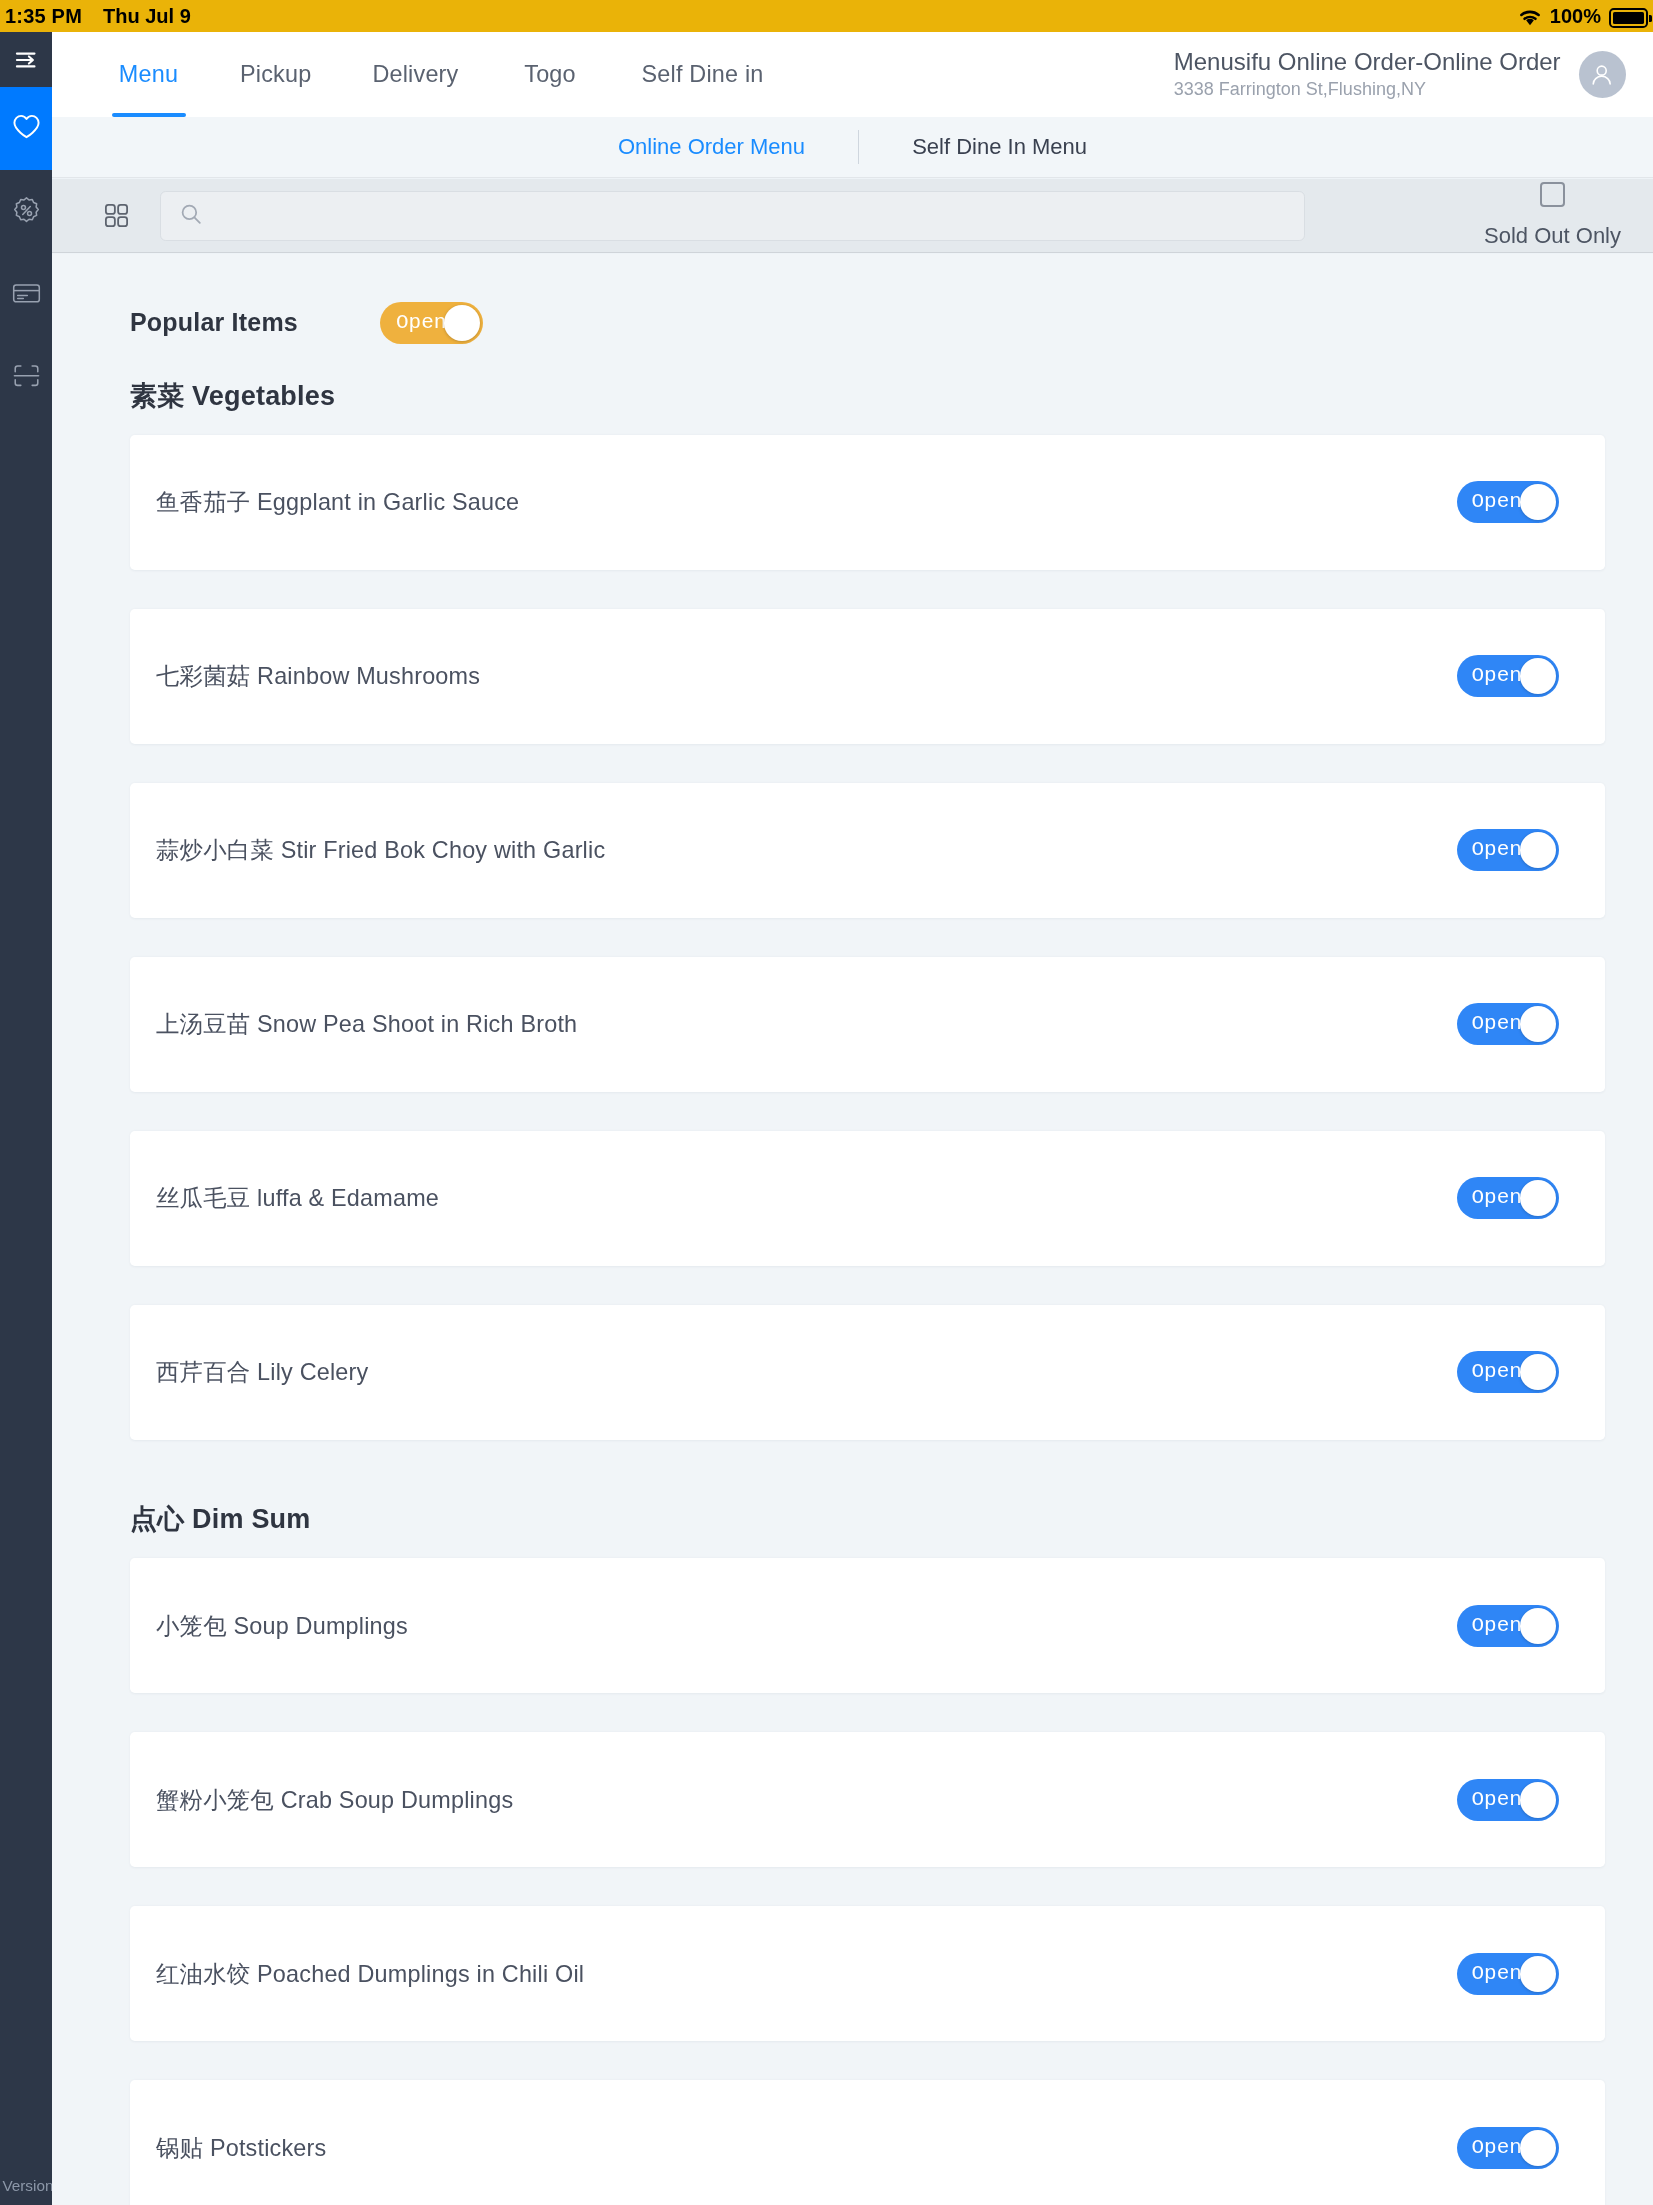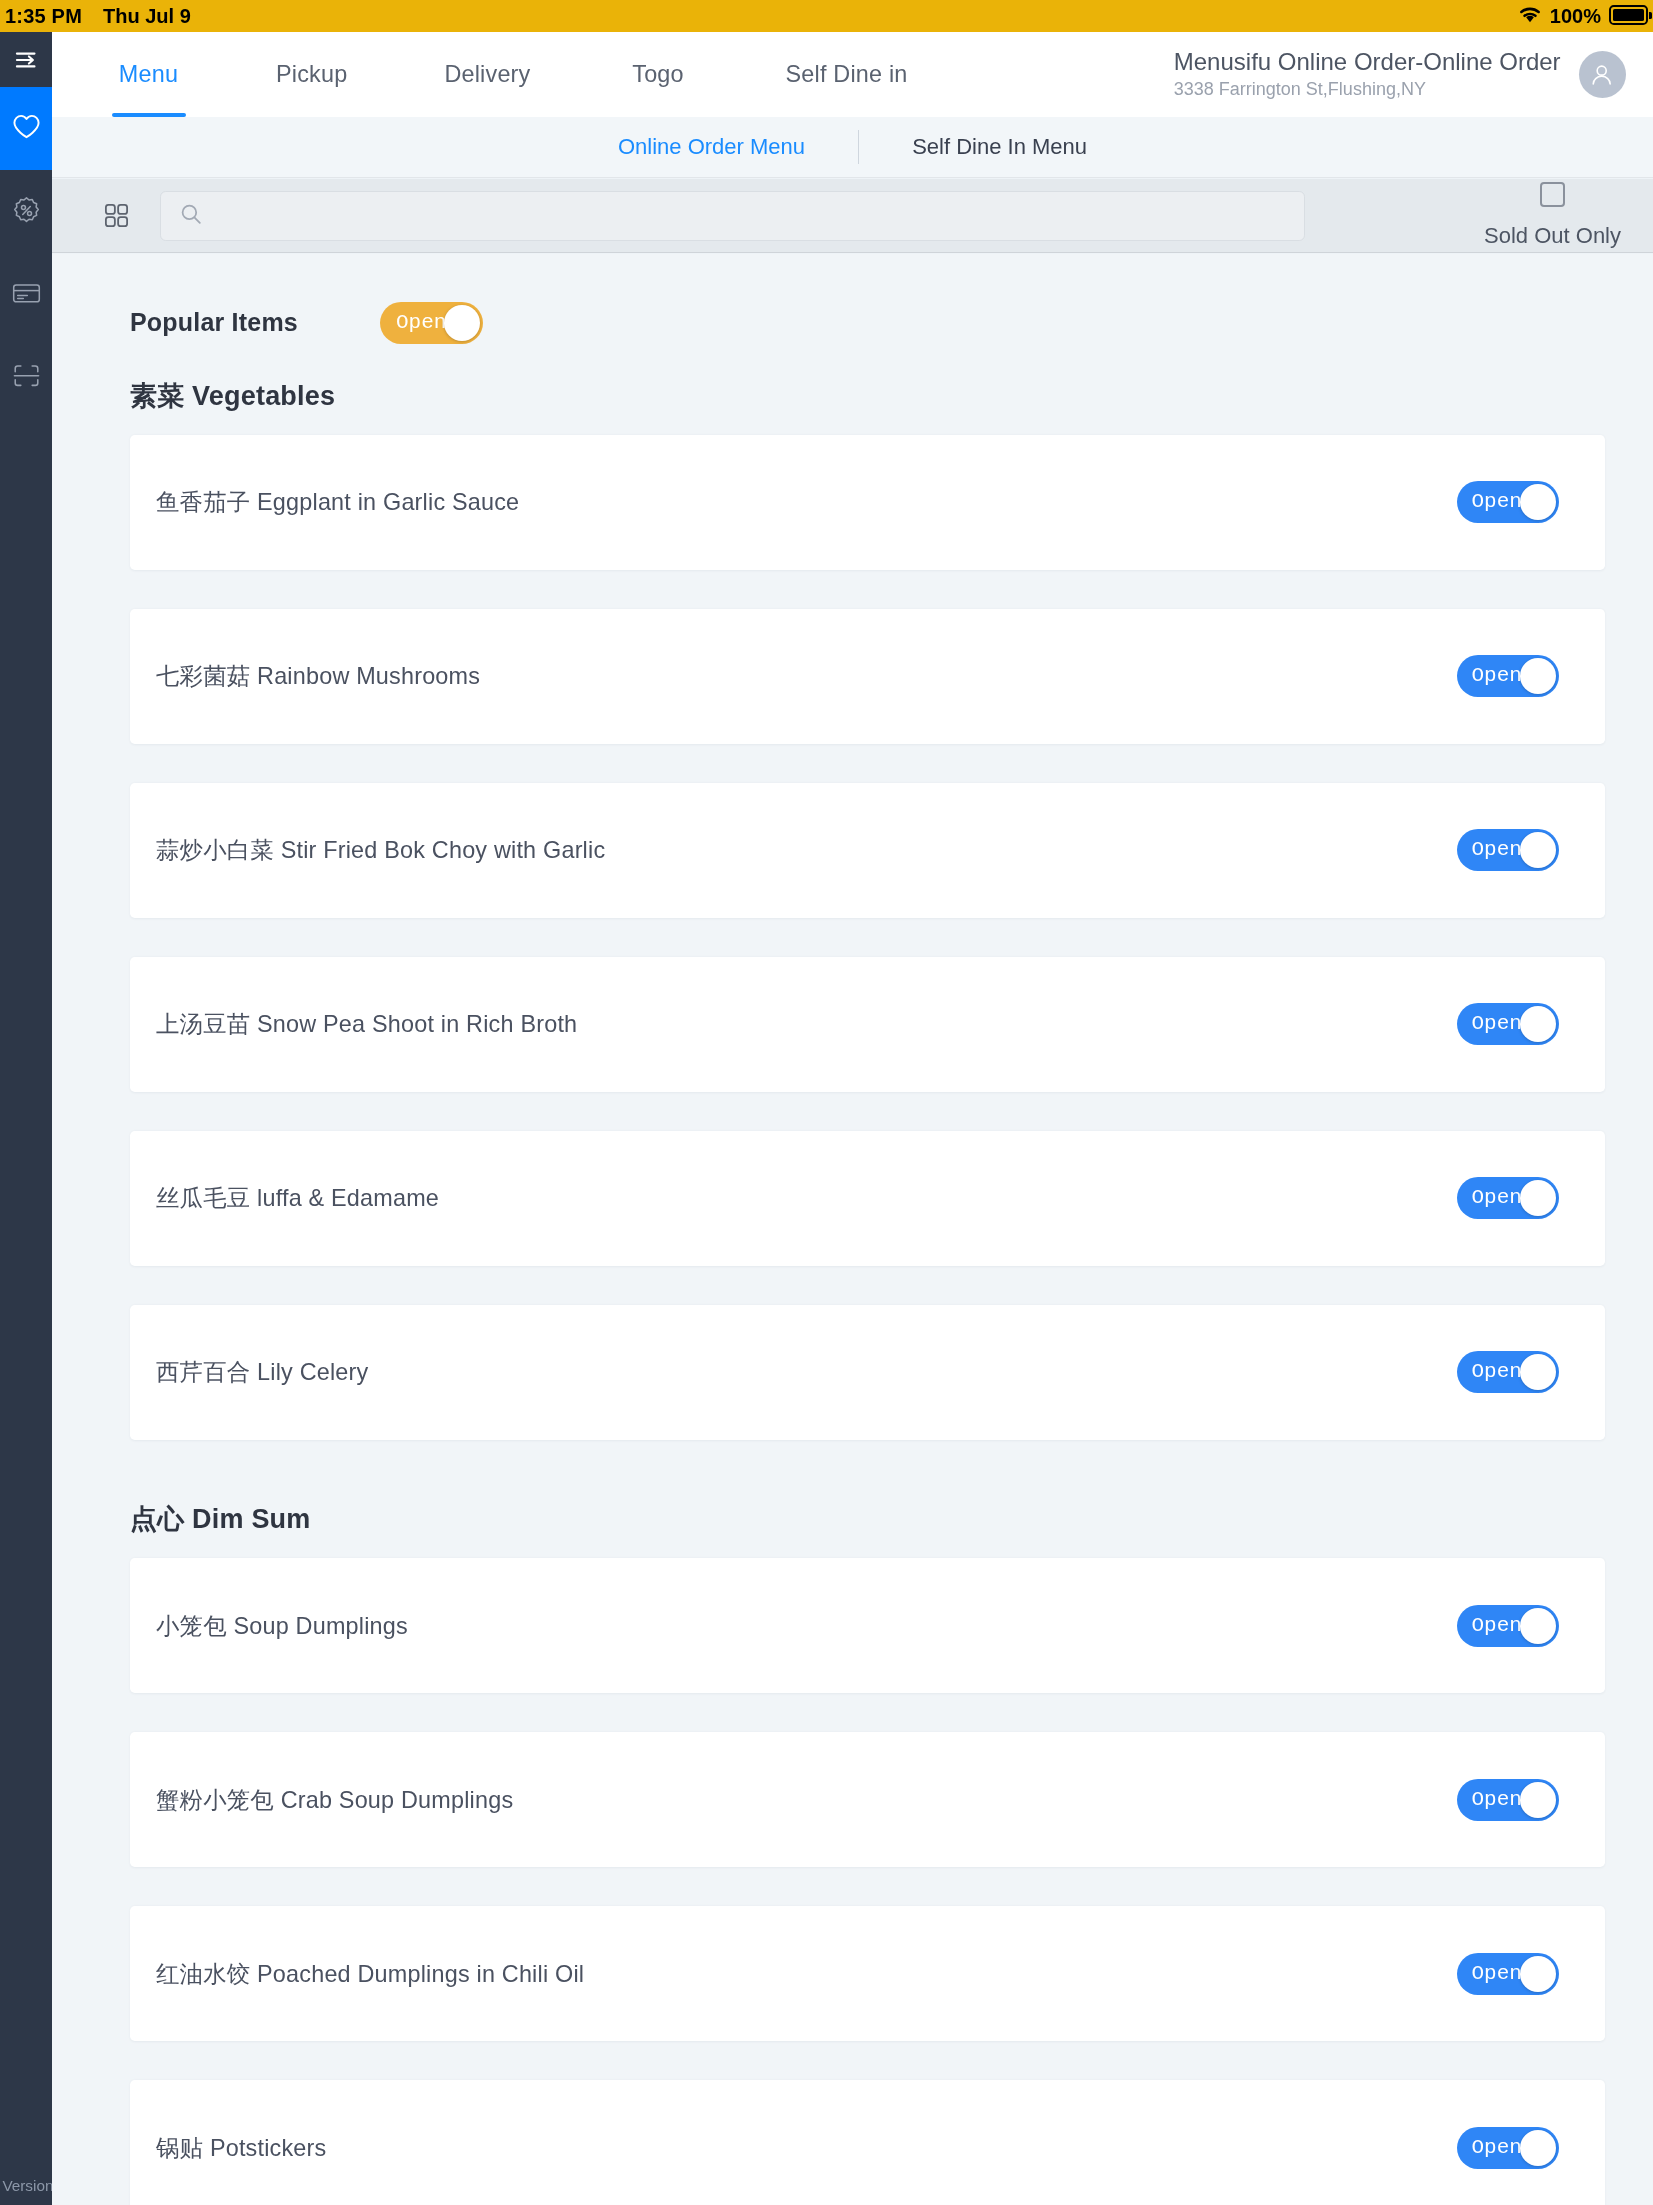--- a/index.html
+++ b/index.html
@@ -15,21 +15,21 @@
   
   .statusbar {
     position: absolute; top: 0; left: 0; width: 1653px; height: 32px;
     background: #eab308;
     display: flex; align-items: center;
     padding: 0 5px;
     font-size: 20px; color: #000; font-weight: 600;
   }
   .sb-time { margin-right: 21px; letter-spacing: 0.2px; }
   .sb-date { font-weight: 600; }
-  .sb-right { margin-left: auto; display: flex; align-items: flex-start; gap: 8px; }
+  .sb-right { margin-left: auto; display: flex; align-items: flex-end; gap: 8px; }
   .wifi-icon { width: 24px; height: 19.4px; position: relative; }
   .sb-batt-pct { font-size: 20px; font-weight: 600; }
   .batt {
     width: 39px; height: 20px; border: 2px solid #000; border-radius: 4.8px;
     position: relative; padding: 2px;
   }
   .batt::after {
     content: ""; position: absolute; right: -5.7px; top: 5.7px;
     width: 3.2px; height: 7.3px; background: #000; border-radius: 0 1.6px 1.6px 0;
   }
@@ -54,21 +54,21 @@
     font-size: 15.3px; color: #8c97a8; text-align: left; padding-left: 2.4px;
     white-space: nowrap;
   }
 
   
   .topnav {
     position: absolute; left: 52px; top: 32px; width: 1601px; height: 85px;
     background: #ffffff;
     display: flex; align-items: stretch;
   }
-  .tabs { display: flex; align-items: stretch; padding-left: 58px; gap: 36px; }
+  .tabs { display: flex; align-items: stretch; padding-left: 58px; }
   .tab {
     position: relative; display: flex; align-items: center; justify-content: center;
     padding: 0 8px; min-width: 77px; margin-right: 45px;
     font-size: 23.4px; color: #5a6270; cursor: pointer; letter-spacing: 0.2px;
   }
   .tab.active { color: #1a8cff; }
   .tab.active::after {
     content: ""; position: absolute; bottom: 0; left: 50%; transform: translateX(-50%);
     width: 74px; height: 4px; background: #1a8cff; border-radius: 2.4px;
   }

